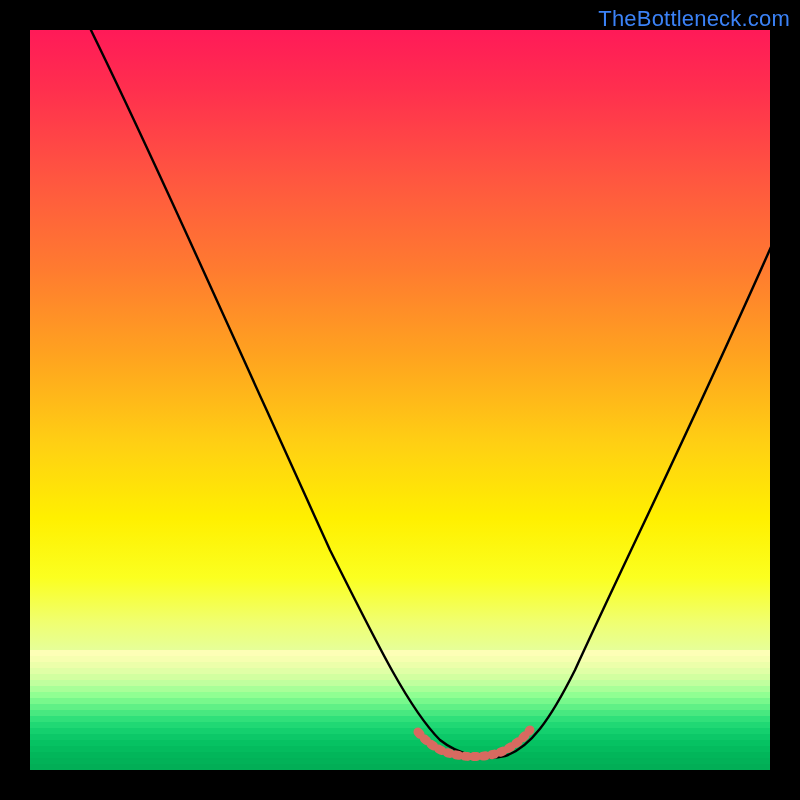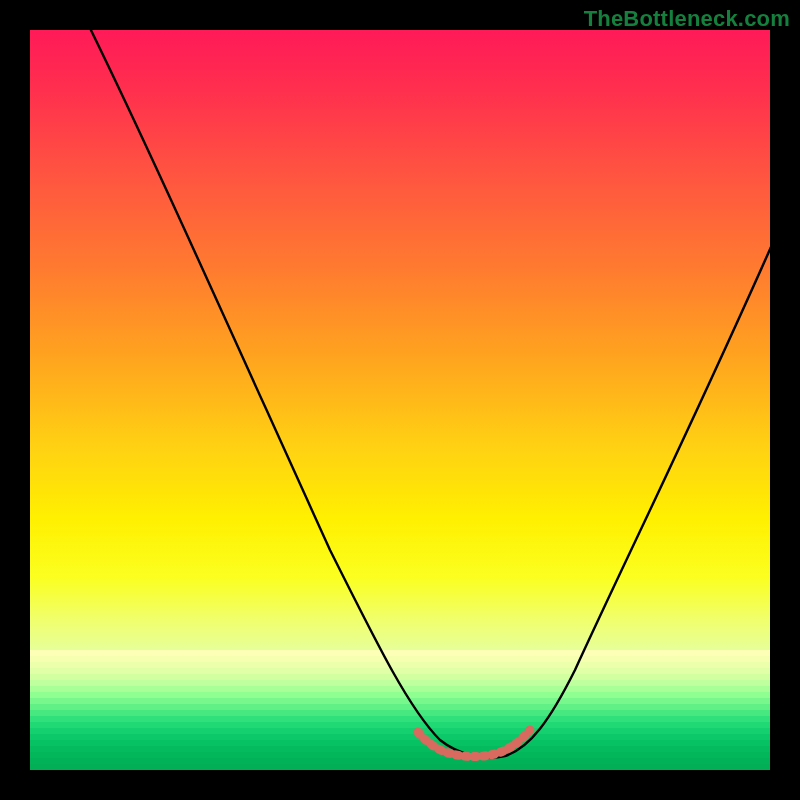--- a/index.html
+++ b/index.html
@@ -14,23 +14,23 @@
   .frame {
     position: relative;
     width: 800px;
     height: 800px;
     background: #000;
   }
   .watermark {
     position: absolute;
     top: 6px;
     right: 10px;
-    color: #15803d;
+    color: #3b82f6;
     font-size: 22px;
-    font-weight: 700;
+    font-weight: 400;
     letter-spacing: 0.2px;
     z-index: 50;
   }
   .plot-area {
     position: absolute;
     left: 30px;
     top: 30px;
     width: 740px;
     height: 740px;
     overflow: hidden;

